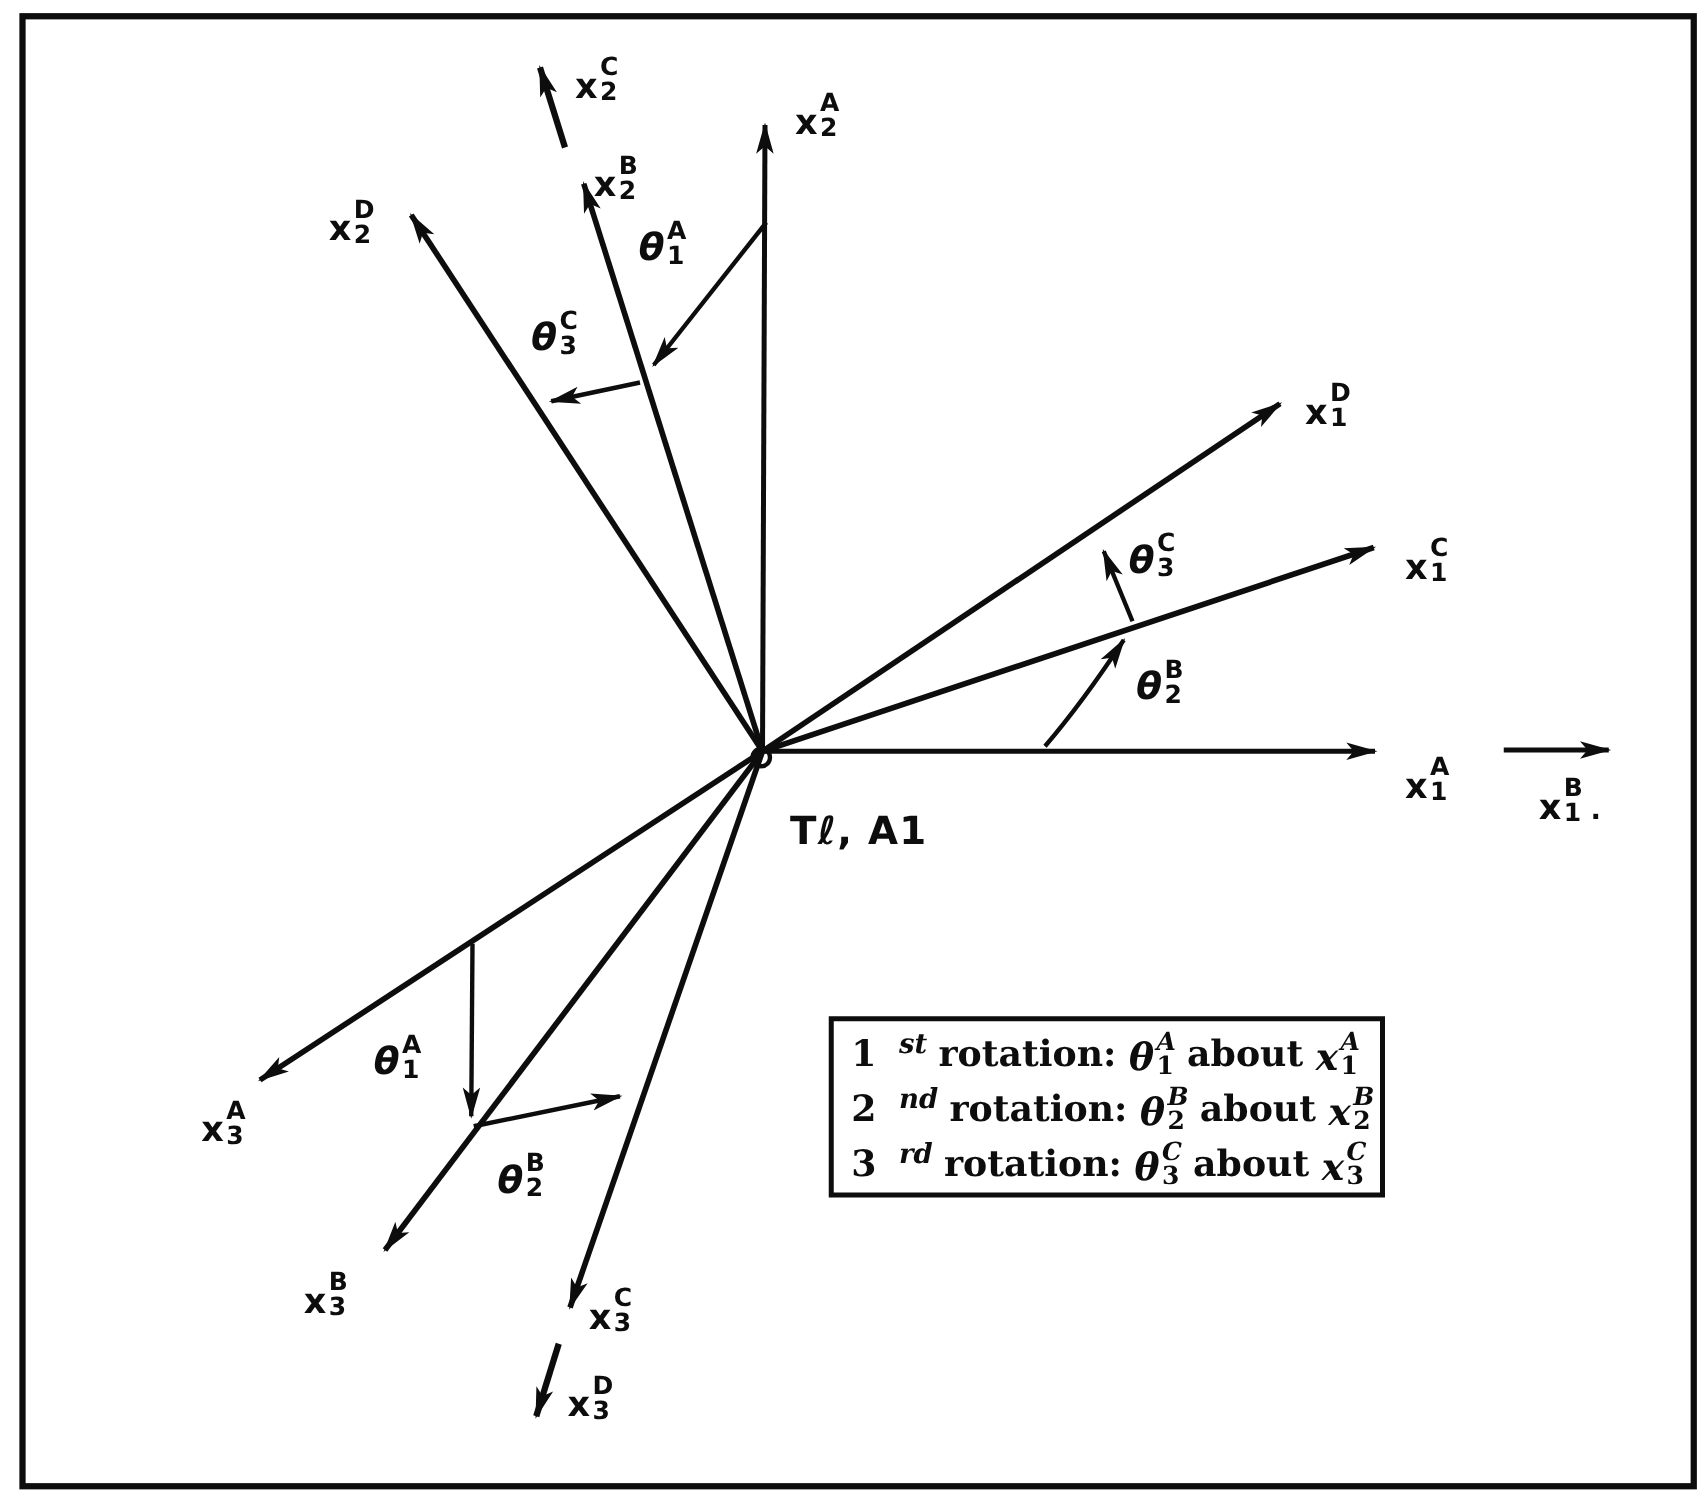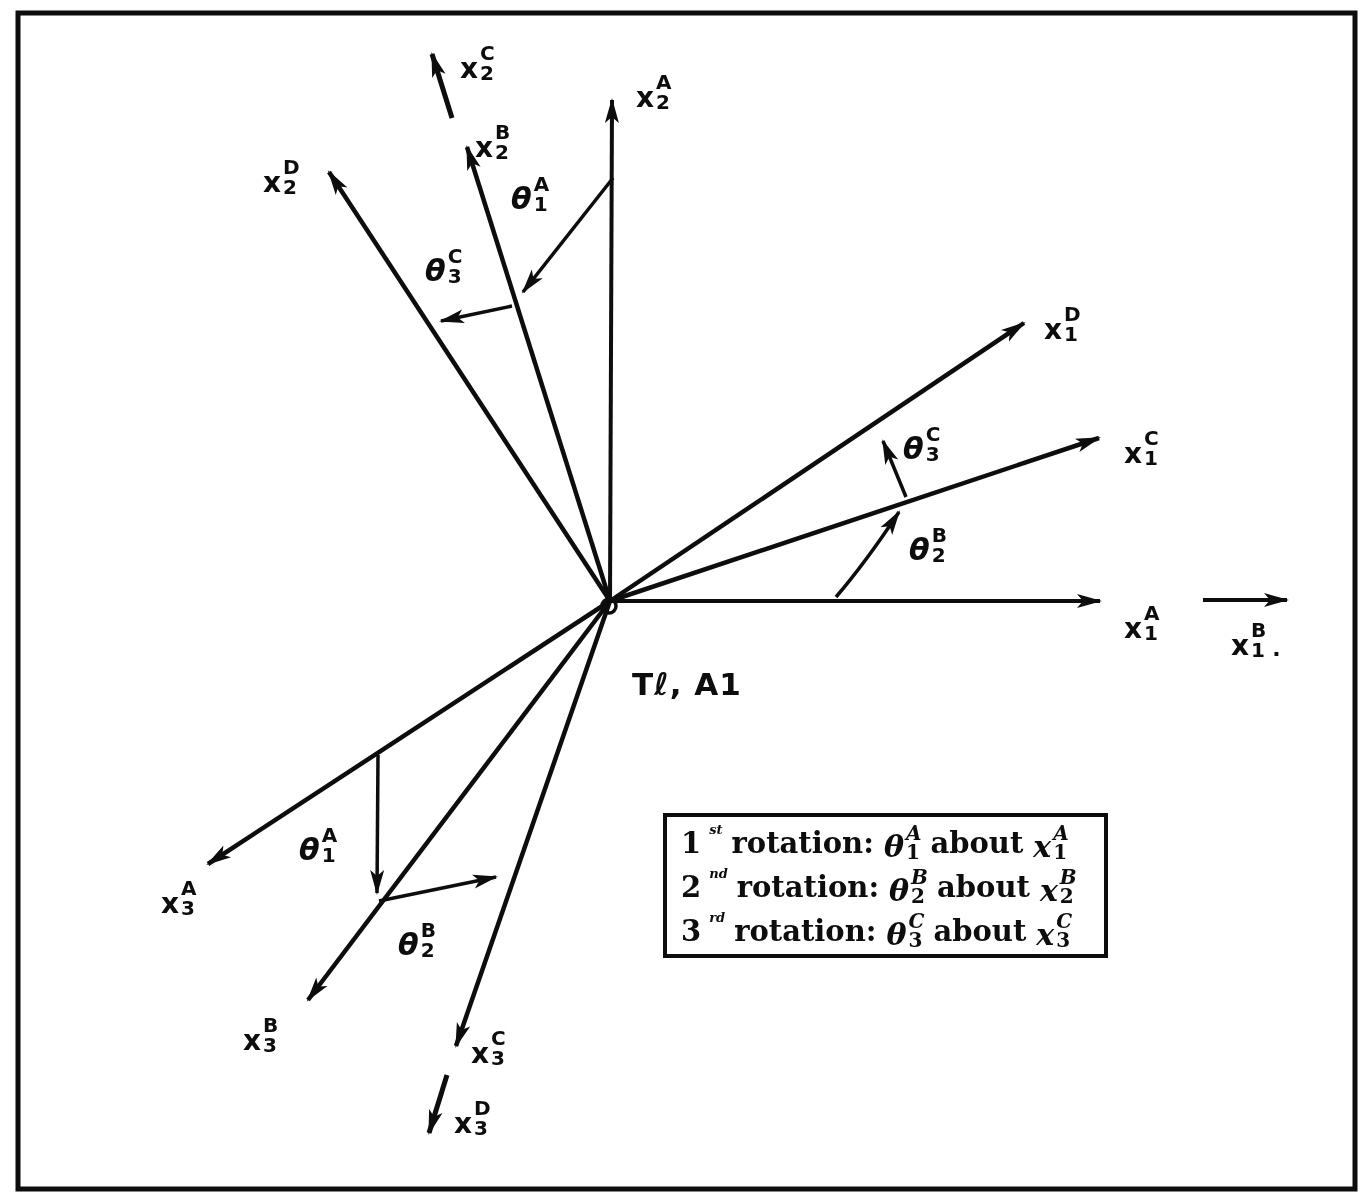--- a/index.html
+++ b/index.html
@@ -60,25 +60,25 @@
   }
   .legend .row{
     display:flex;
     align-items:center;
     height:44px;
     font-size:29px;
     white-space:nowrap;
   }
   .legend .ord{display:inline-flex;align-items:flex-start;}
   .legend .ord .osup{
-    font-size:13px;
+    font-size:22px;
     font-style:italic;
     position:relative;
     top:-4px;
-    margin-left:8px;
+    margin-left:18px;
   }
   .legend .word{margin-left:9px;}
   .legend .sym{display:inline-flex;align-items:flex-end;margin-left:10px;}
   .legend .sym .base{font-style:italic;font-size:30px;line-height:1;}
   .legend .sym .stack{
     display:inline-flex;flex-direction:column;
     margin-left:2px;font-size:20px;line-height:0.95;
   }
   .legend .sym .stack .sup{font-style:italic;}
 </style>
@@ -243,21 +243,21 @@
       </span>
   </div>
   <div class="lbl" style="left:398px;top:921px">
     <span class="base th">θ</span>
     <span class="stack">
         <span class="sup">B</span>
         <span class="sub">2</span>
       </span>
   </div>
 
-  <div class="origin-lbl" style="left:632px;top:666px">Tℓ, A1</div>
+  <div class="origin-lbl" style="left:632px;top:647px">Tℓ, A1</div>
 
   <div class="legend">
     <div class="row">
       <span class="ord">
           <span>1</span>
           <span class="osup">st</span>
         </span>
       <span class="word">rotation:</span>
       <span class="sym">
           <span class="base">θ</span>

